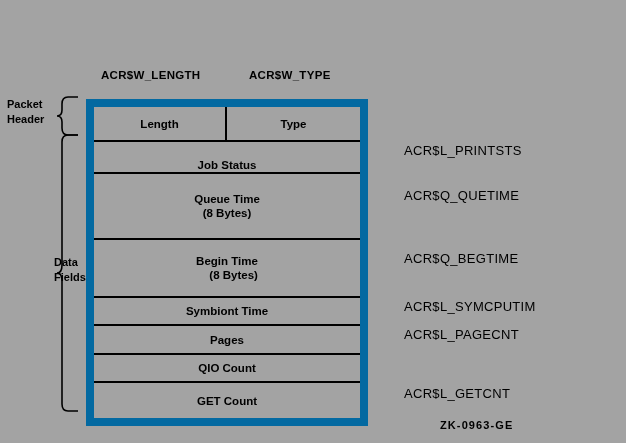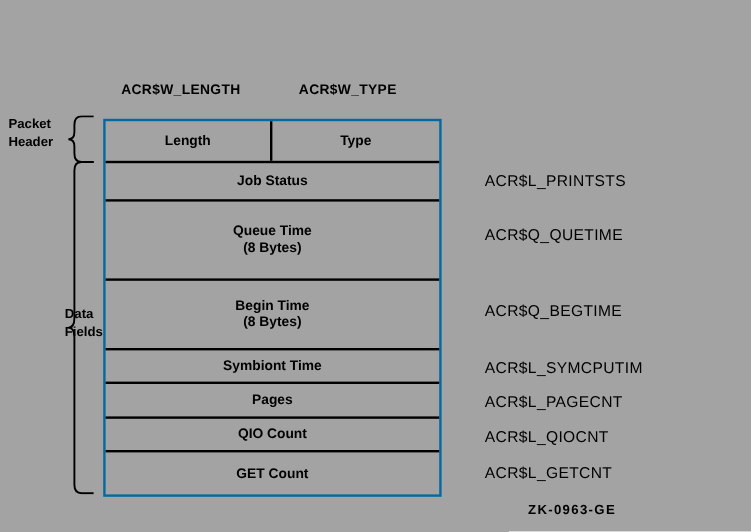--- a/index.html
+++ b/index.html
@@ -31,21 +31,21 @@
   }
   #label-acr-w-length { left: 101px; top: 69px; }
   #label-acr-w-type   { left: 249px; top: 69px; }
 
   
   #packet-table {
     position: absolute;
     left: 86px;
     top: 99px;
     width: 282px;
-    border: 2px solid #0369a1;
+    border: 8px solid #0369a1;
     border-collapse: collapse;
     box-sizing: border-box;
   }
   .prow {
     position: relative;
     box-sizing: border-box;
     border-bottom: 2px solid #000;
     display: flex;
     align-items: center;
     justify-content: center;
@@ -65,23 +65,23 @@
   #row-header .half {
     box-sizing: border-box;
     height: 100%;
     display: flex;
     align-items: center;
     justify-content: center;
   }
   #row-header .half-left  { width: 139px; border-right: 2px solid #000; }
   #row-header .half-right { width: 139px; }
 
-  #row-job-status    { height: 32px; }
+  #row-job-status    { height: 32px; align-items: flex-end; }
   #row-queue-time    { height: 66px; }
-  #row-begin-time    { height: 58px; }
+  #row-begin-time    { height: 58px; text-align: right; }
   #row-symbiont-time { height: 28px; }
   #row-pages         { height: 29px; }
   #row-qio-count     { height: 28px; }
   #row-get-count     { height: 35px; }
 
   
   .side-label {
     position: absolute;
     left: 404px;
     font-size: 13px;
@@ -188,18 +188,17 @@
       <span class="cell-text">GET Count</span>
     </div>
 
   </div>
 
   <div class="side-label" id="side-printsts">ACR$L_PRINTSTS</div>
   <div class="side-label" id="side-quetime">ACR$Q_QUETIME</div>
   <div class="side-label" id="side-symcputim">ACR$L_SYMCPUTIM</div>
   <div class="side-label" id="side-begtime">ACR$Q_BEGTIME</div>
   <div class="side-label" id="side-pagecnt">ACR$L_PAGECNT</div>
-  <div class="side-label" id="side-qiocnt">ACR$L_QIOCNT</div>
   <div class="side-label" id="side-getcnt">ACR$L_GETCNT</div>
 
   <div id="figure-id">ZK-0963-GE</div>
 
 </div>
 
 </body></html>

